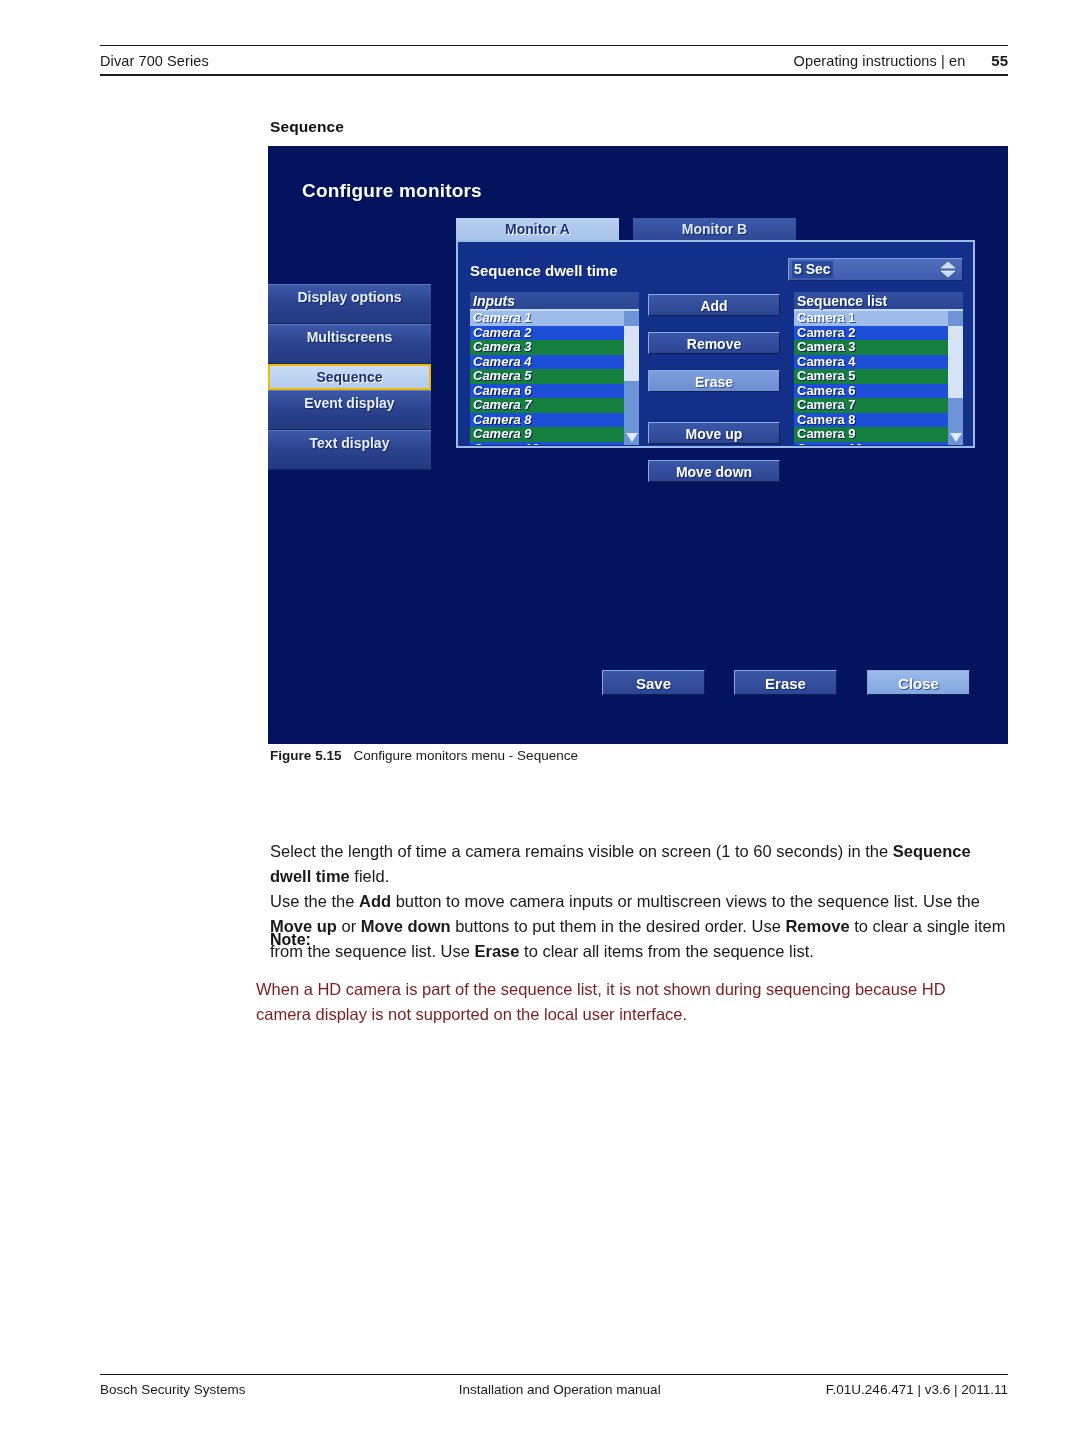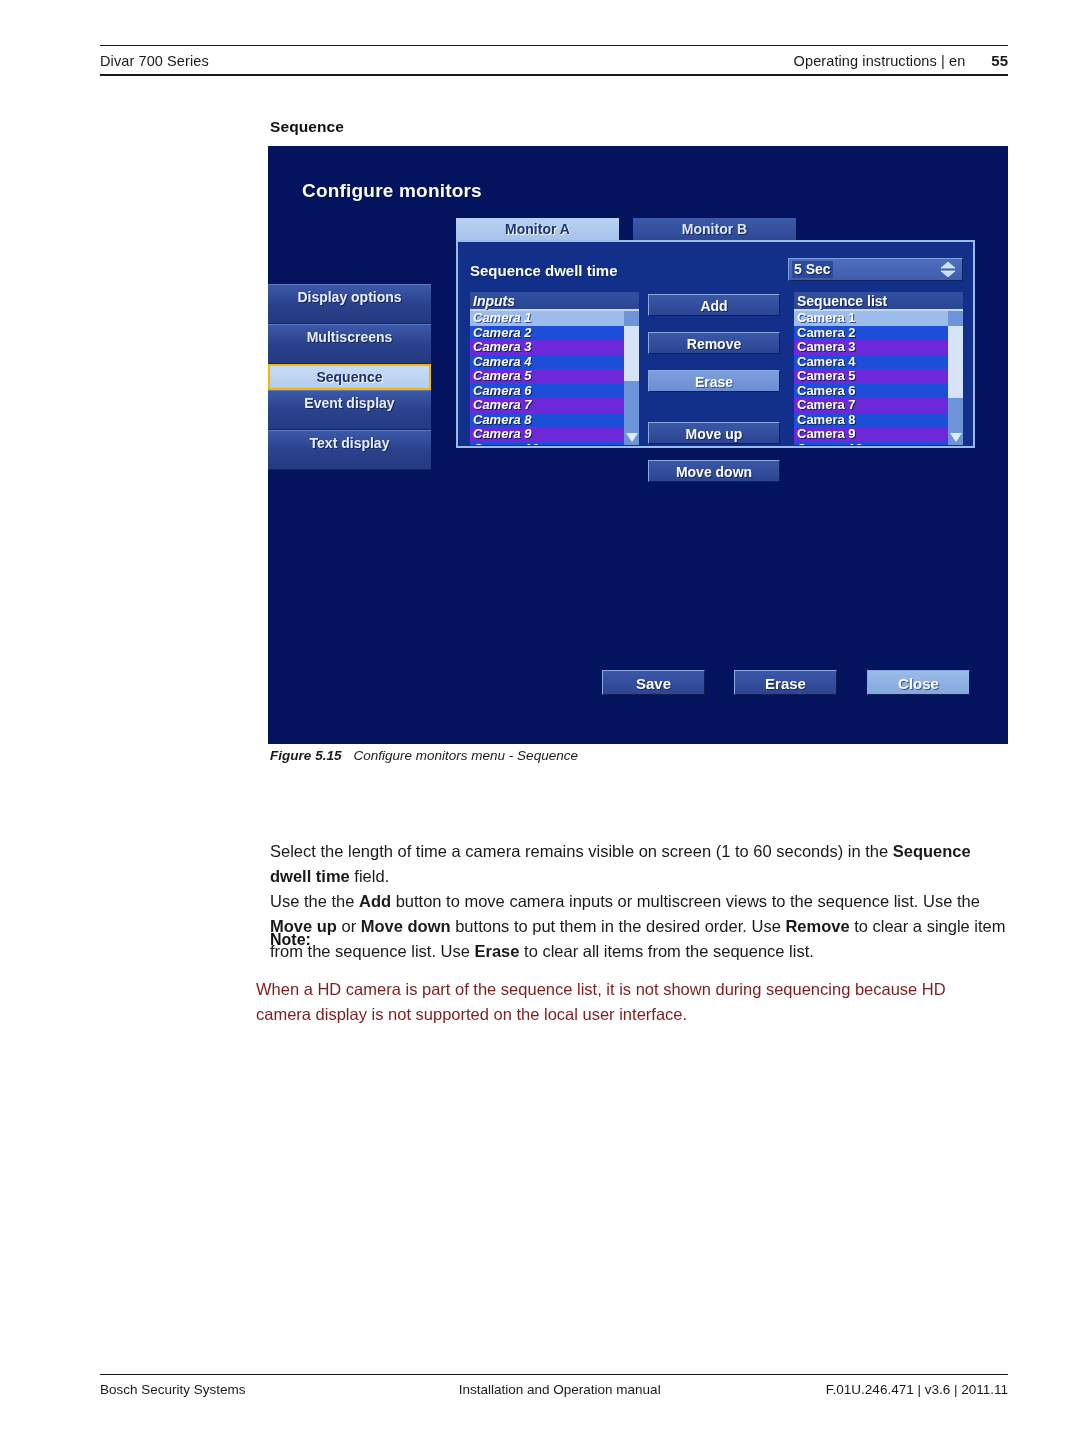--- a/index.html
+++ b/index.html
@@ -234,21 +234,21 @@
     height: 14.5px;
     line-height: 14px;
     padding-left: 3px;
     font-size: 13px;
     font-weight: bold;
     color: #ffffff;
     text-shadow: 1px 1px 0 #0e2156;
     box-sizing: border-box;
     white-space: nowrap;
   }
-  .list-row.odd  { background: #6d28d9; }
+  .list-row.odd  { background: #15803d; }
   .list-row.even { background: #1d4ed8; }
   .list-row.selected {
     background: #9dbcea;
     color: #ffffff;
     text-shadow: 1px 1px 0 #2c4a96;
   }
 
   .scrollbar {
     width: 15px;
     position: relative;
@@ -329,21 +329,20 @@
     text-shadow: 1px 1px 0 #2f4e9c;
   }
 
   
   .figure-caption {
     position: absolute;
     left: 270px;
     top: 748px;
     font-size: 13.5px;
     color: #1a1a1a;
-    font-style: italic;
   }
   .figure-caption .cap-label { font-weight: bold; }
   .figure-caption .cap-num   { font-weight: bold; margin-left: 4px; }
   .figure-caption .cap-text  { margin-left: 12px; }
 
   
   .body-text {
     position: absolute;
     left: 270px;
     width: 738px;

